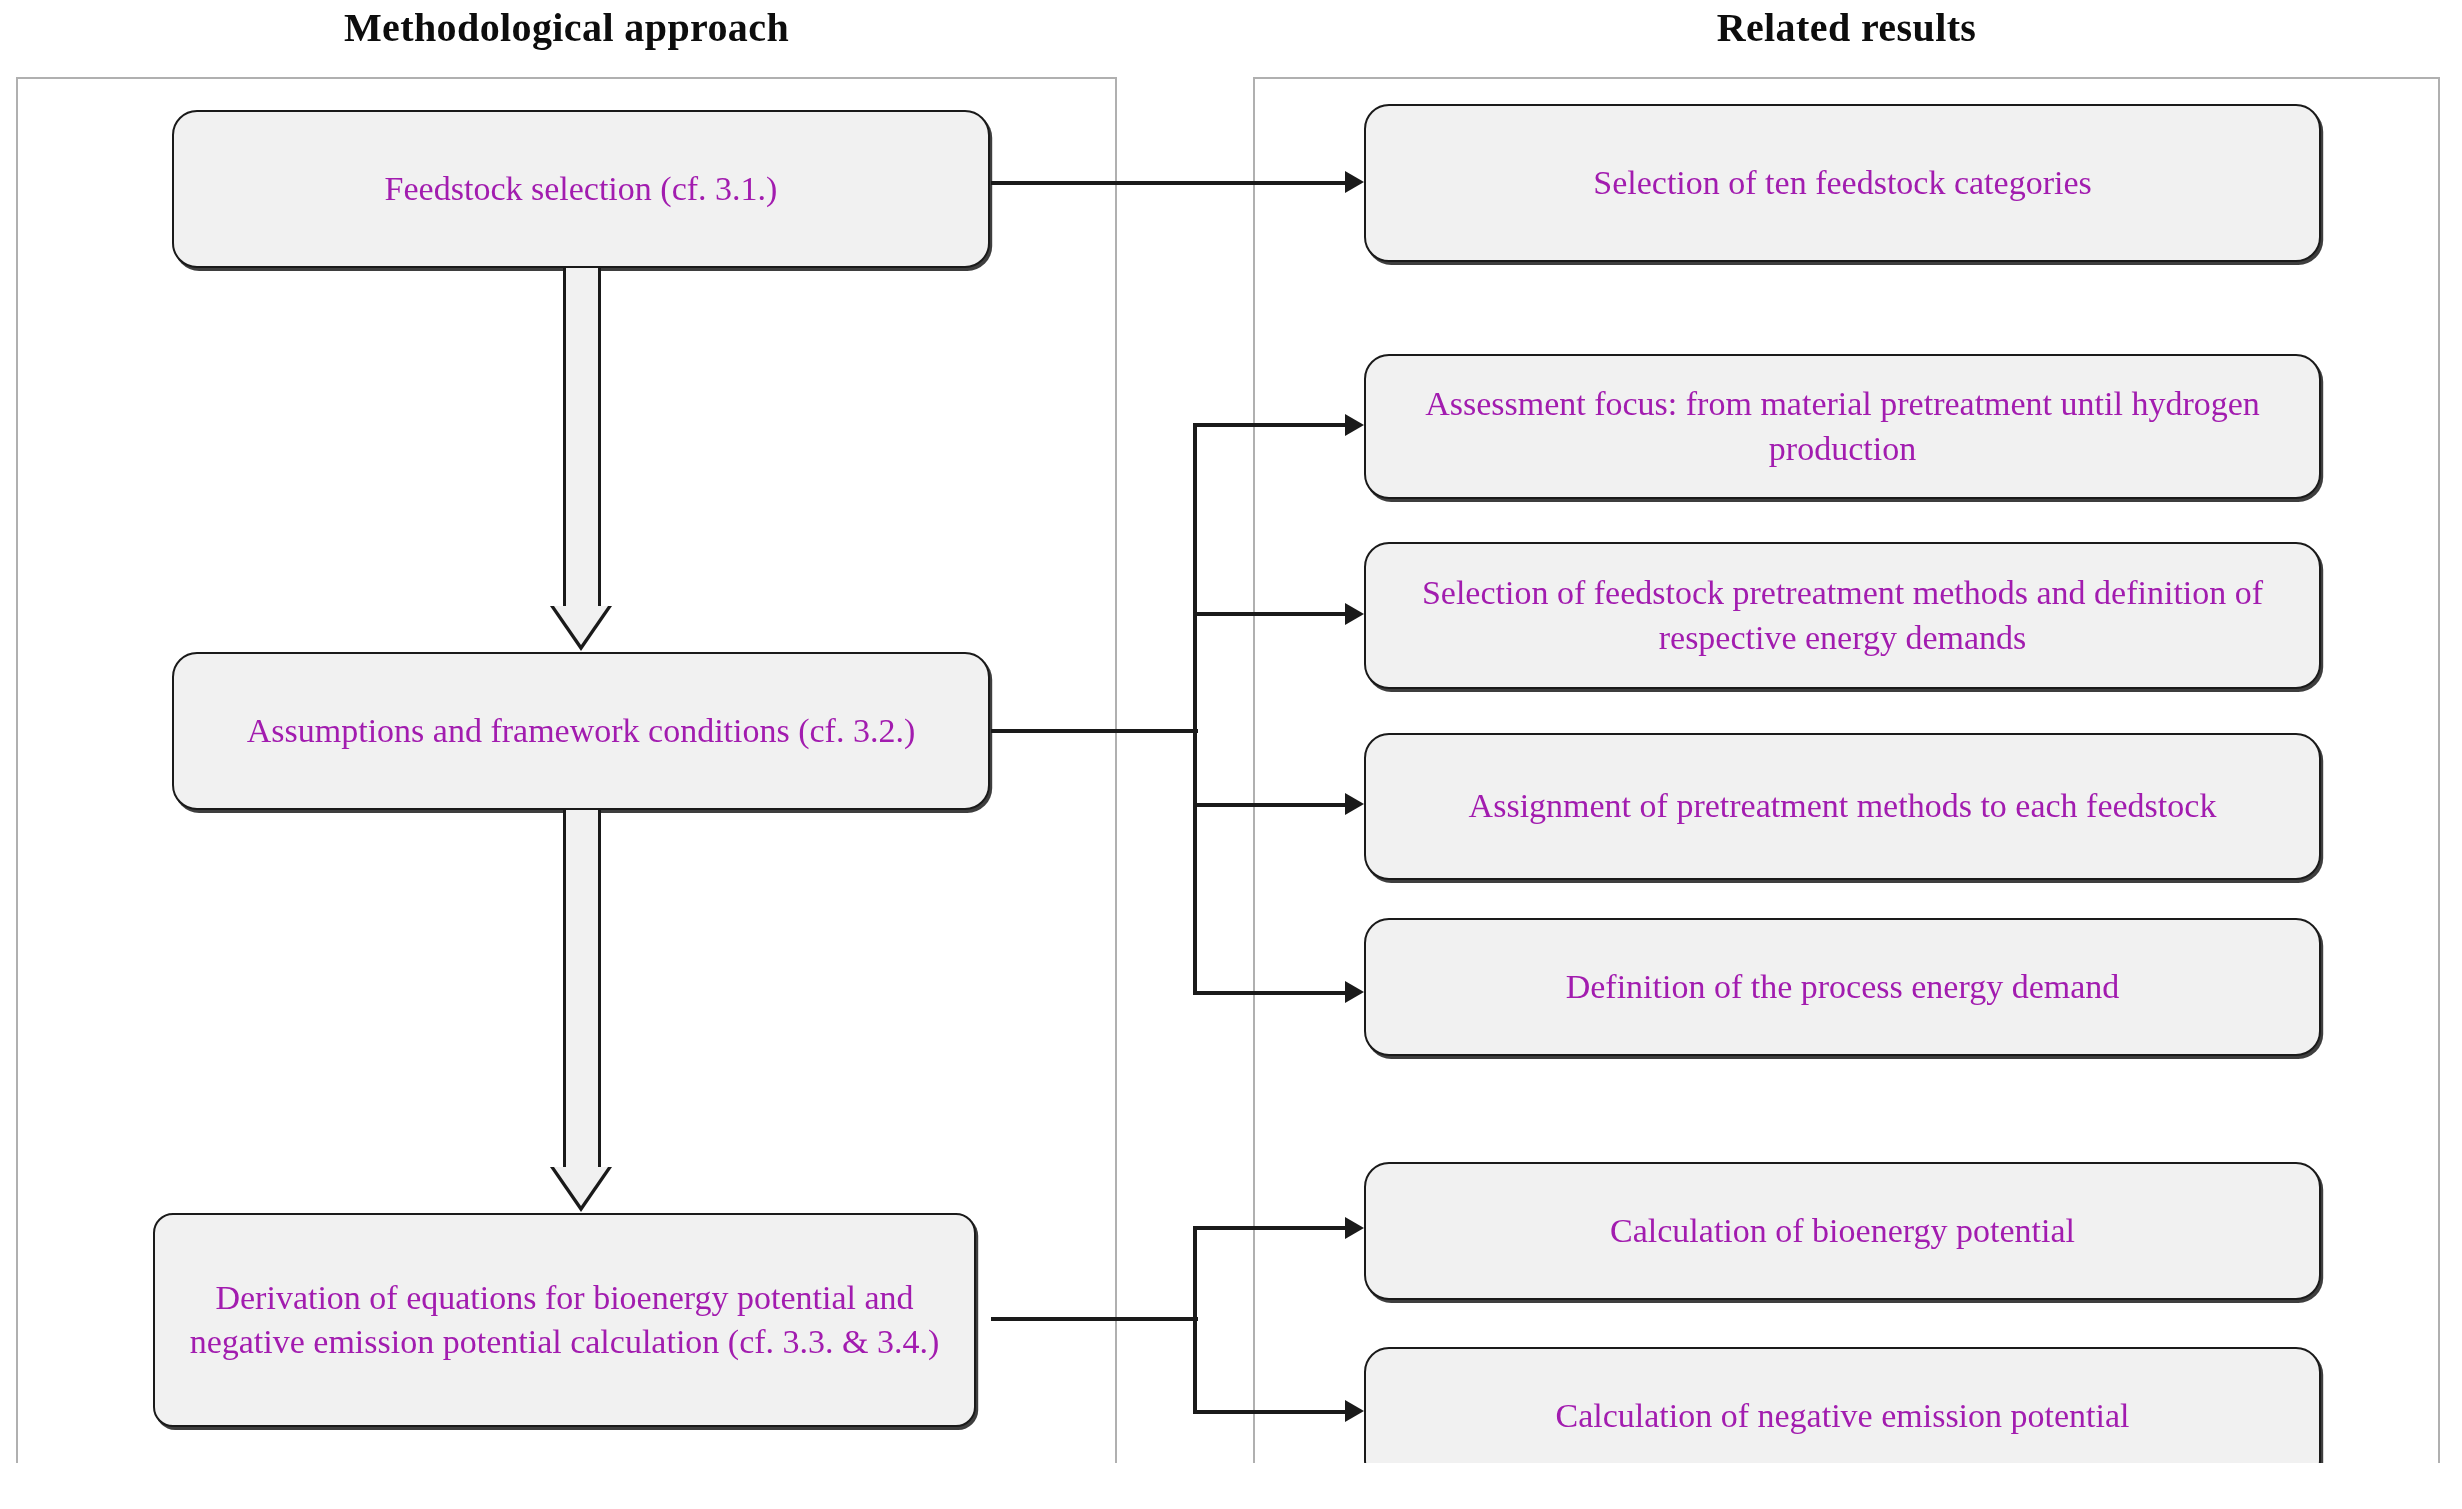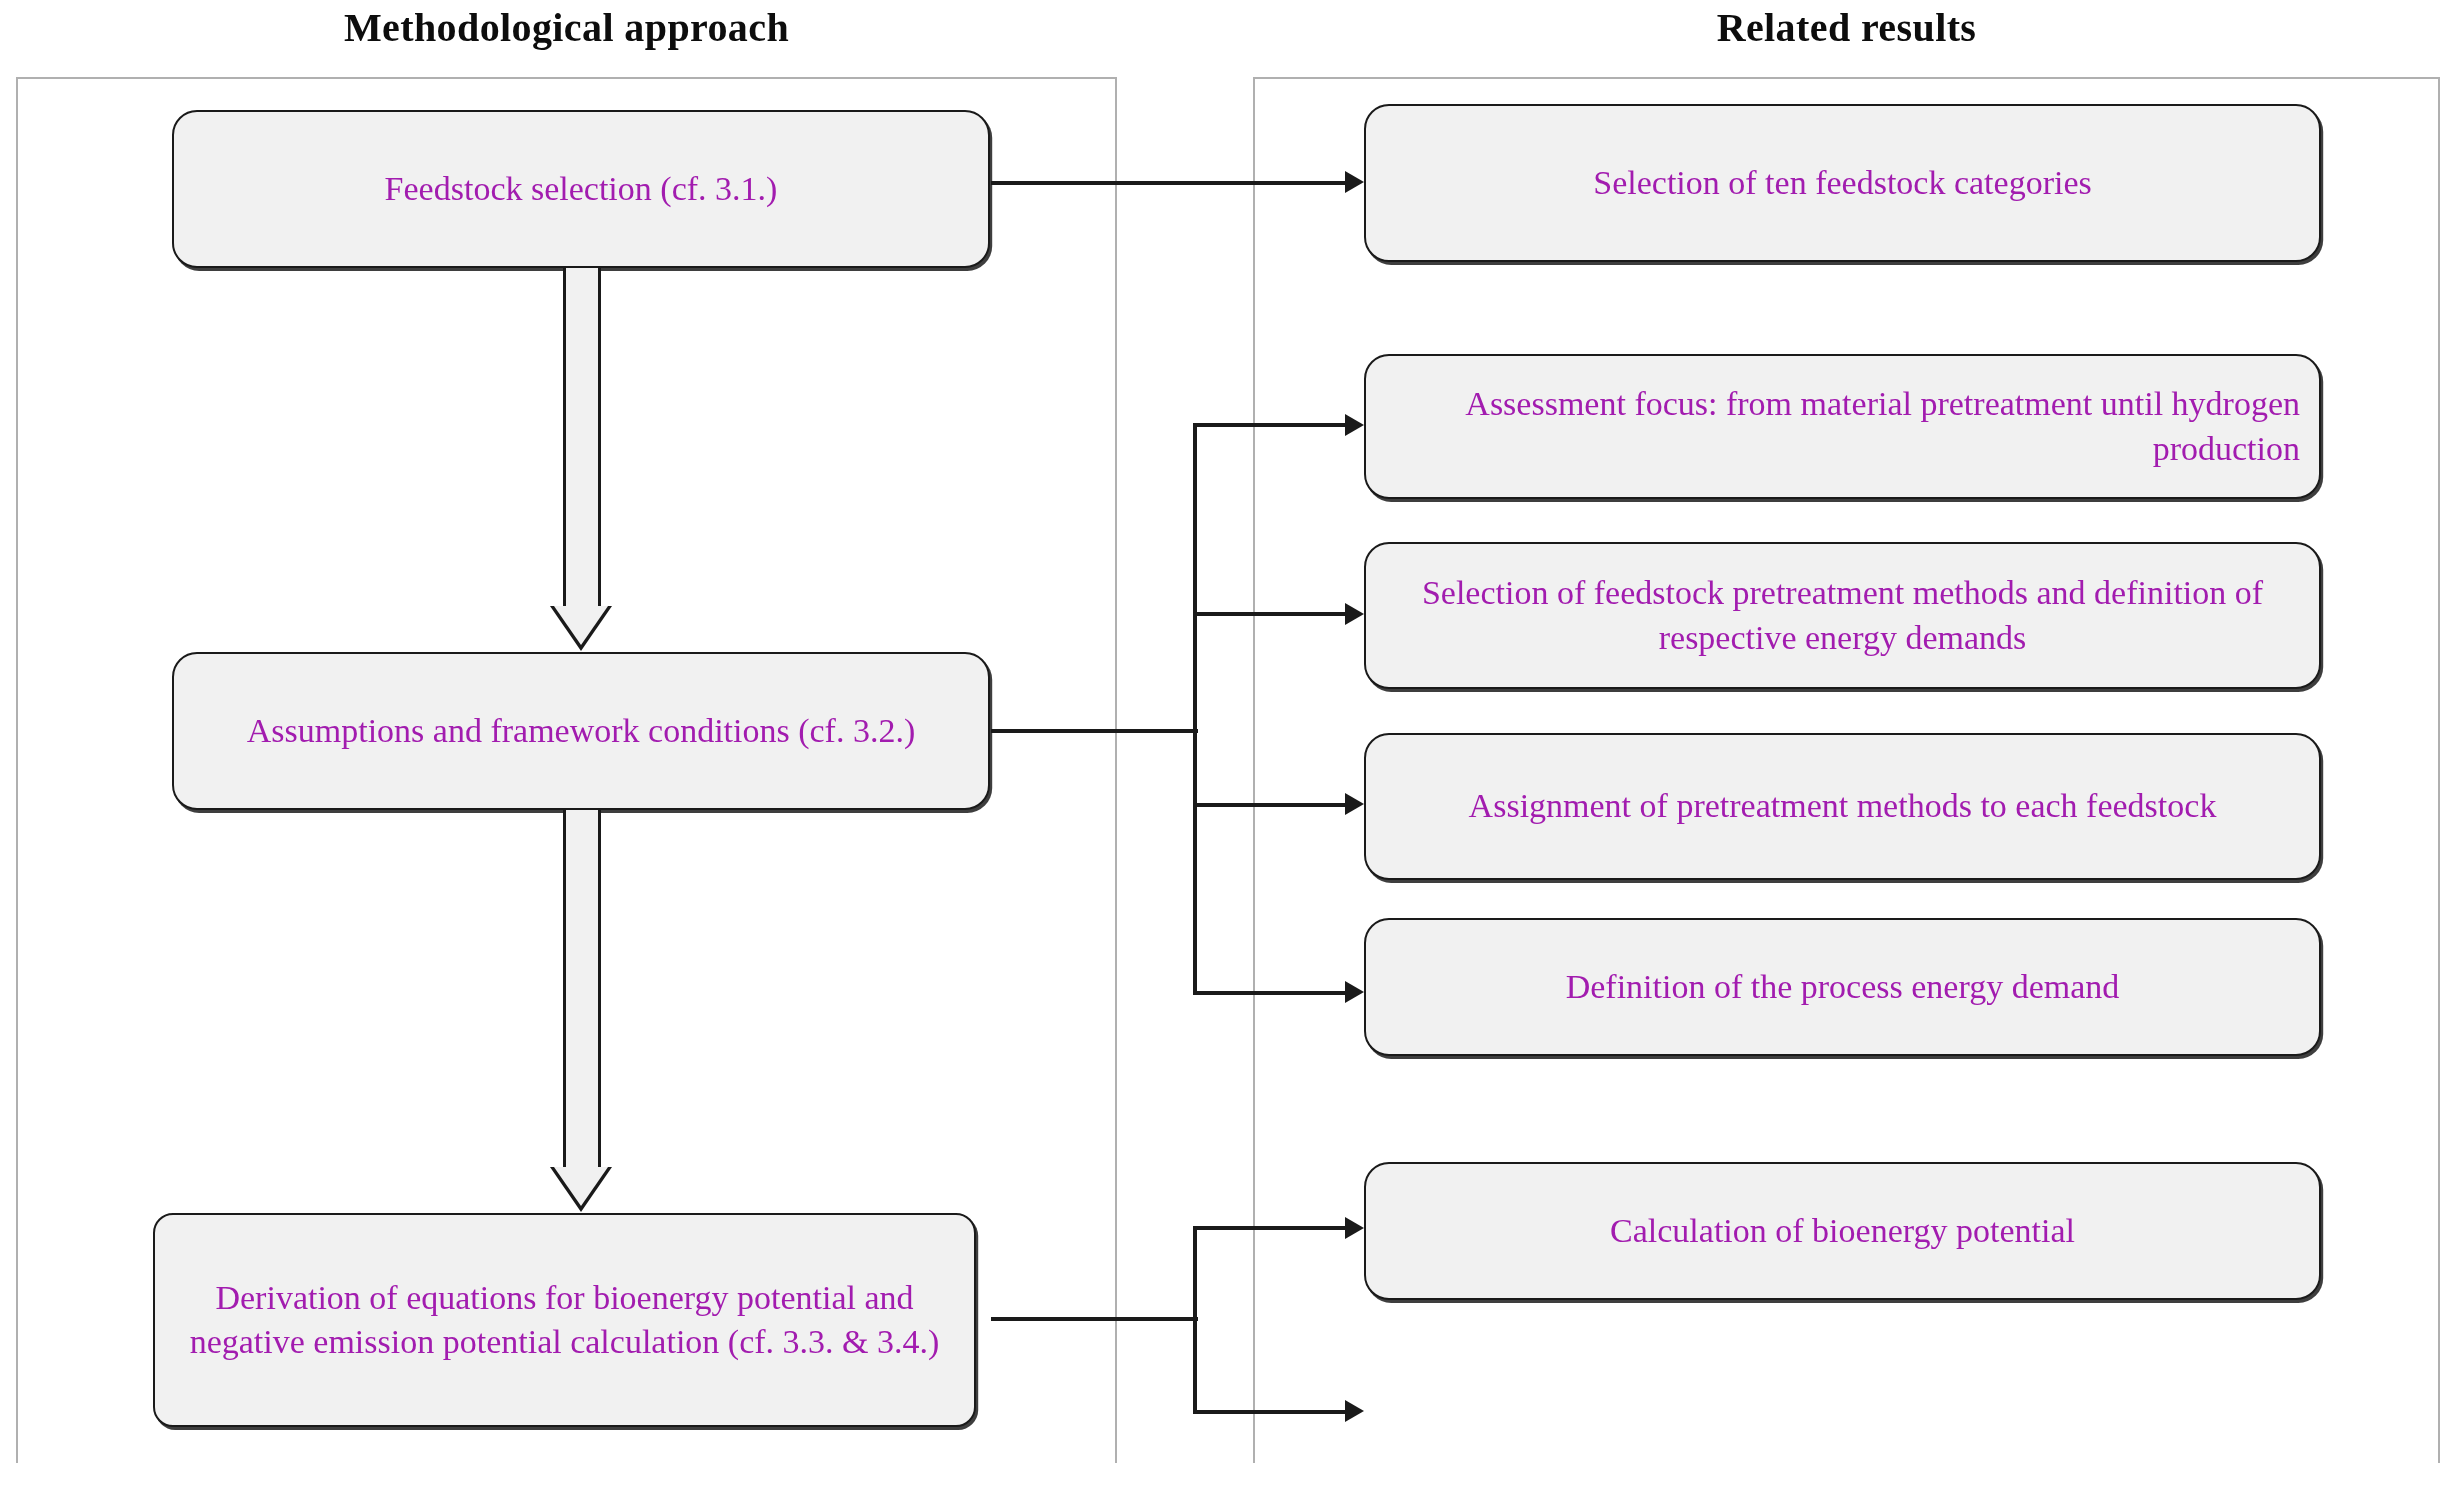--- a/index.html
+++ b/index.html
@@ -59,21 +59,21 @@
   }
   .node span { display: block; width: 100%; }
 
   
   #node-feedstock   { left: 172px; top: 110px;  width: 818px; height: 158px; }
   #node-assumptions { left: 172px; top: 652px;  width: 818px; height: 158px; }
   #node-derivation  { left: 153px; top: 1213px; width: 823px; height: 214px; border-radius: 20px; }
 
   
   #node-r1 { left: 1364px; top: 104px;  width: 957px; height: 158px; align-items: center; }
-  #node-r2 { left: 1364px; top: 354px;  width: 957px; height: 145px; text-align: right; }
+  #node-r2 { left: 1364px; top: 354px;  width: 957px; height: 145px; }
   #node-r3 { left: 1364px; top: 542px;  width: 957px; height: 147px; }
   #node-r4 { left: 1364px; top: 733px; width: 957px; height: 147px; }
   #node-r5 { left: 1364px; top: 918px; width: 957px; height: 138px; }
   #node-r6 { left: 1364px; top: 1162px; width: 957px; height: 138px; }
   #node-r7 { left: 1364px; top: 1347px; width: 957px; height: 138px; }
 
   
   .line-h, .line-v {
     position: absolute;
     background: #1a1a1a;
@@ -182,20 +182,23 @@
   </div>
   <div id="node-r4" class="node">
     <span>Assignment of pretreatment methods to each feedstock</span>
   </div>
   <div id="node-r5" class="node">
     <span>Definition of the process energy demand</span>
   </div>
   <div id="node-r6" class="node">
     <span>Calculation of bioenergy potential</span>
   </div>
+  <div id="node-r7" class="node">
+    <span>Calculation of negative emission potential</span>
+  </div>
 
   <div class="line-h" style="left:991px; top:181px; width:355px;"></div>
   <div class="arrowhead" style="left:1345px; top:171px;"></div>
 
   <div class="line-h" style="left:991px; top:729px; width:207px;"></div>
 
   <div class="line-v" style="left:1193px; top:423px; height:571px;"></div>
 
   <div class="line-h" style="left:1193px; top:423px; width:152px;"></div>
   <div class="arrowhead" style="left:1345px; top:414px;"></div>

